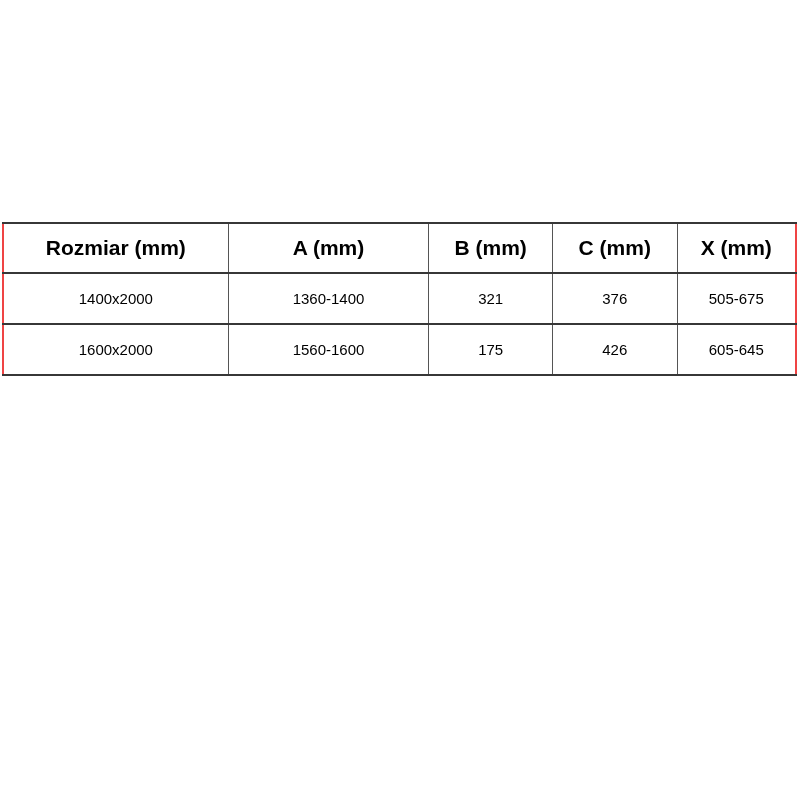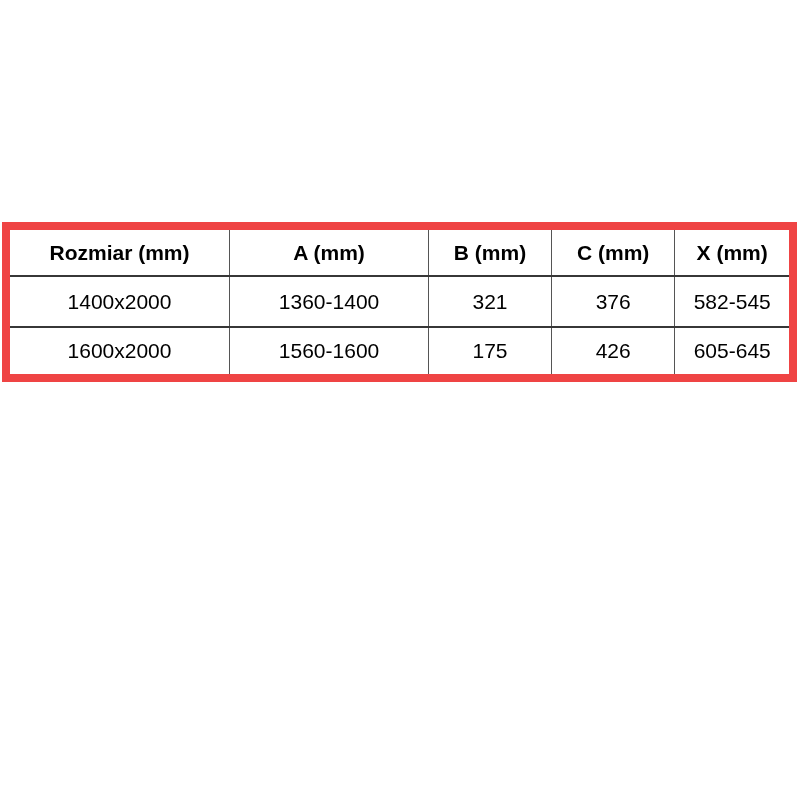--- a/index.html
+++ b/index.html
@@ -20,42 +20,42 @@
     position: absolute;
     left: 2px;
     top: 222px;
     width: 795px;
   }
   table.spec-table {
     width: 100%;
     border-collapse: collapse;
     table-layout: fixed;
     background: #ffffff;
-    border: 8px solid #ef4444;
+    border: 2px solid #ef4444;
   }
   table.spec-table th,
   table.spec-table td {
     border-top: 2px solid #373737;
     border-bottom: 2px solid #373737;
     border-left: 1px solid #555555;
     border-right: 1px solid #555555;
     text-align: center;
     vertical-align: middle;
     color: #000000;
     white-space: nowrap;
     overflow: hidden;
   }
   table.spec-table th {
     height: 50px;
     font-size: 21px;
     font-weight: bold;
   }
   table.spec-table td {
     height: 51px;
-    font-size: 21px;
+    font-size: 15px;
     font-weight: normal;
   }
 </style>
 </head>
 <body>
 
 <div class="canvas">
   <div class="spec-table-wrap">
     <table class="spec-table">
       <colgroup>
@@ -73,21 +73,21 @@
           <th>C (mm)</th>
           <th>X (mm)</th>
         </tr>
       </thead>
       <tbody>
         <tr>
           <td>1400x2000</td>
           <td>1360-1400</td>
           <td>321</td>
           <td>376</td>
-          <td>582-545</td>
+          <td>505-675</td>
         </tr>
         <tr>
           <td>1600x2000</td>
           <td>1560-1600</td>
           <td>175</td>
           <td>426</td>
           <td>605-645</td>
         </tr>
       </tbody>
     </table>

